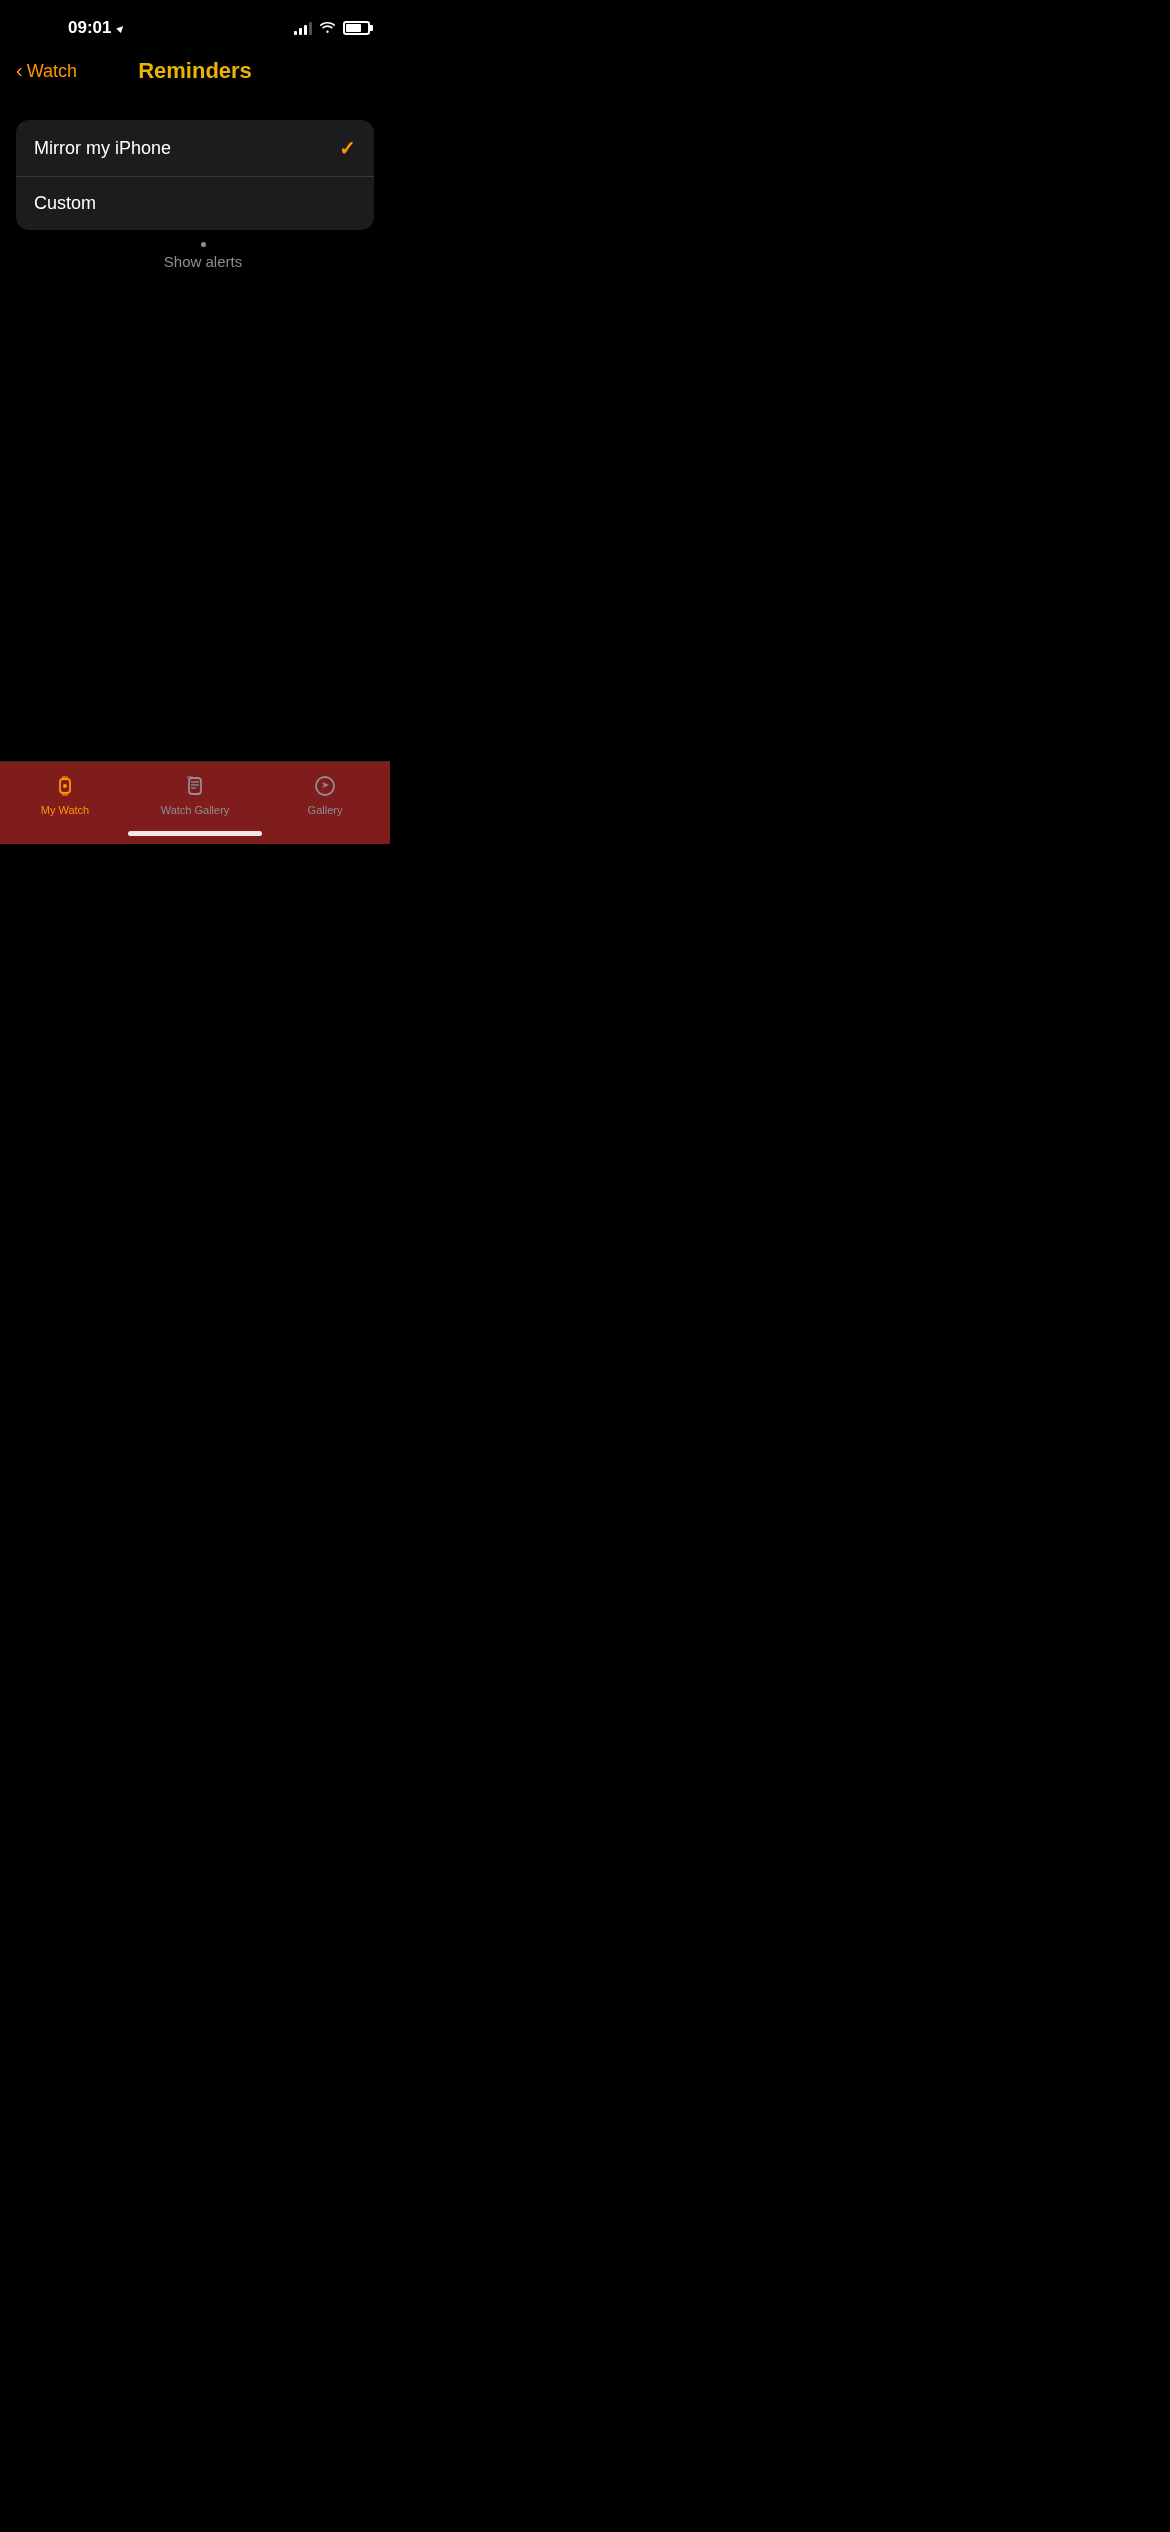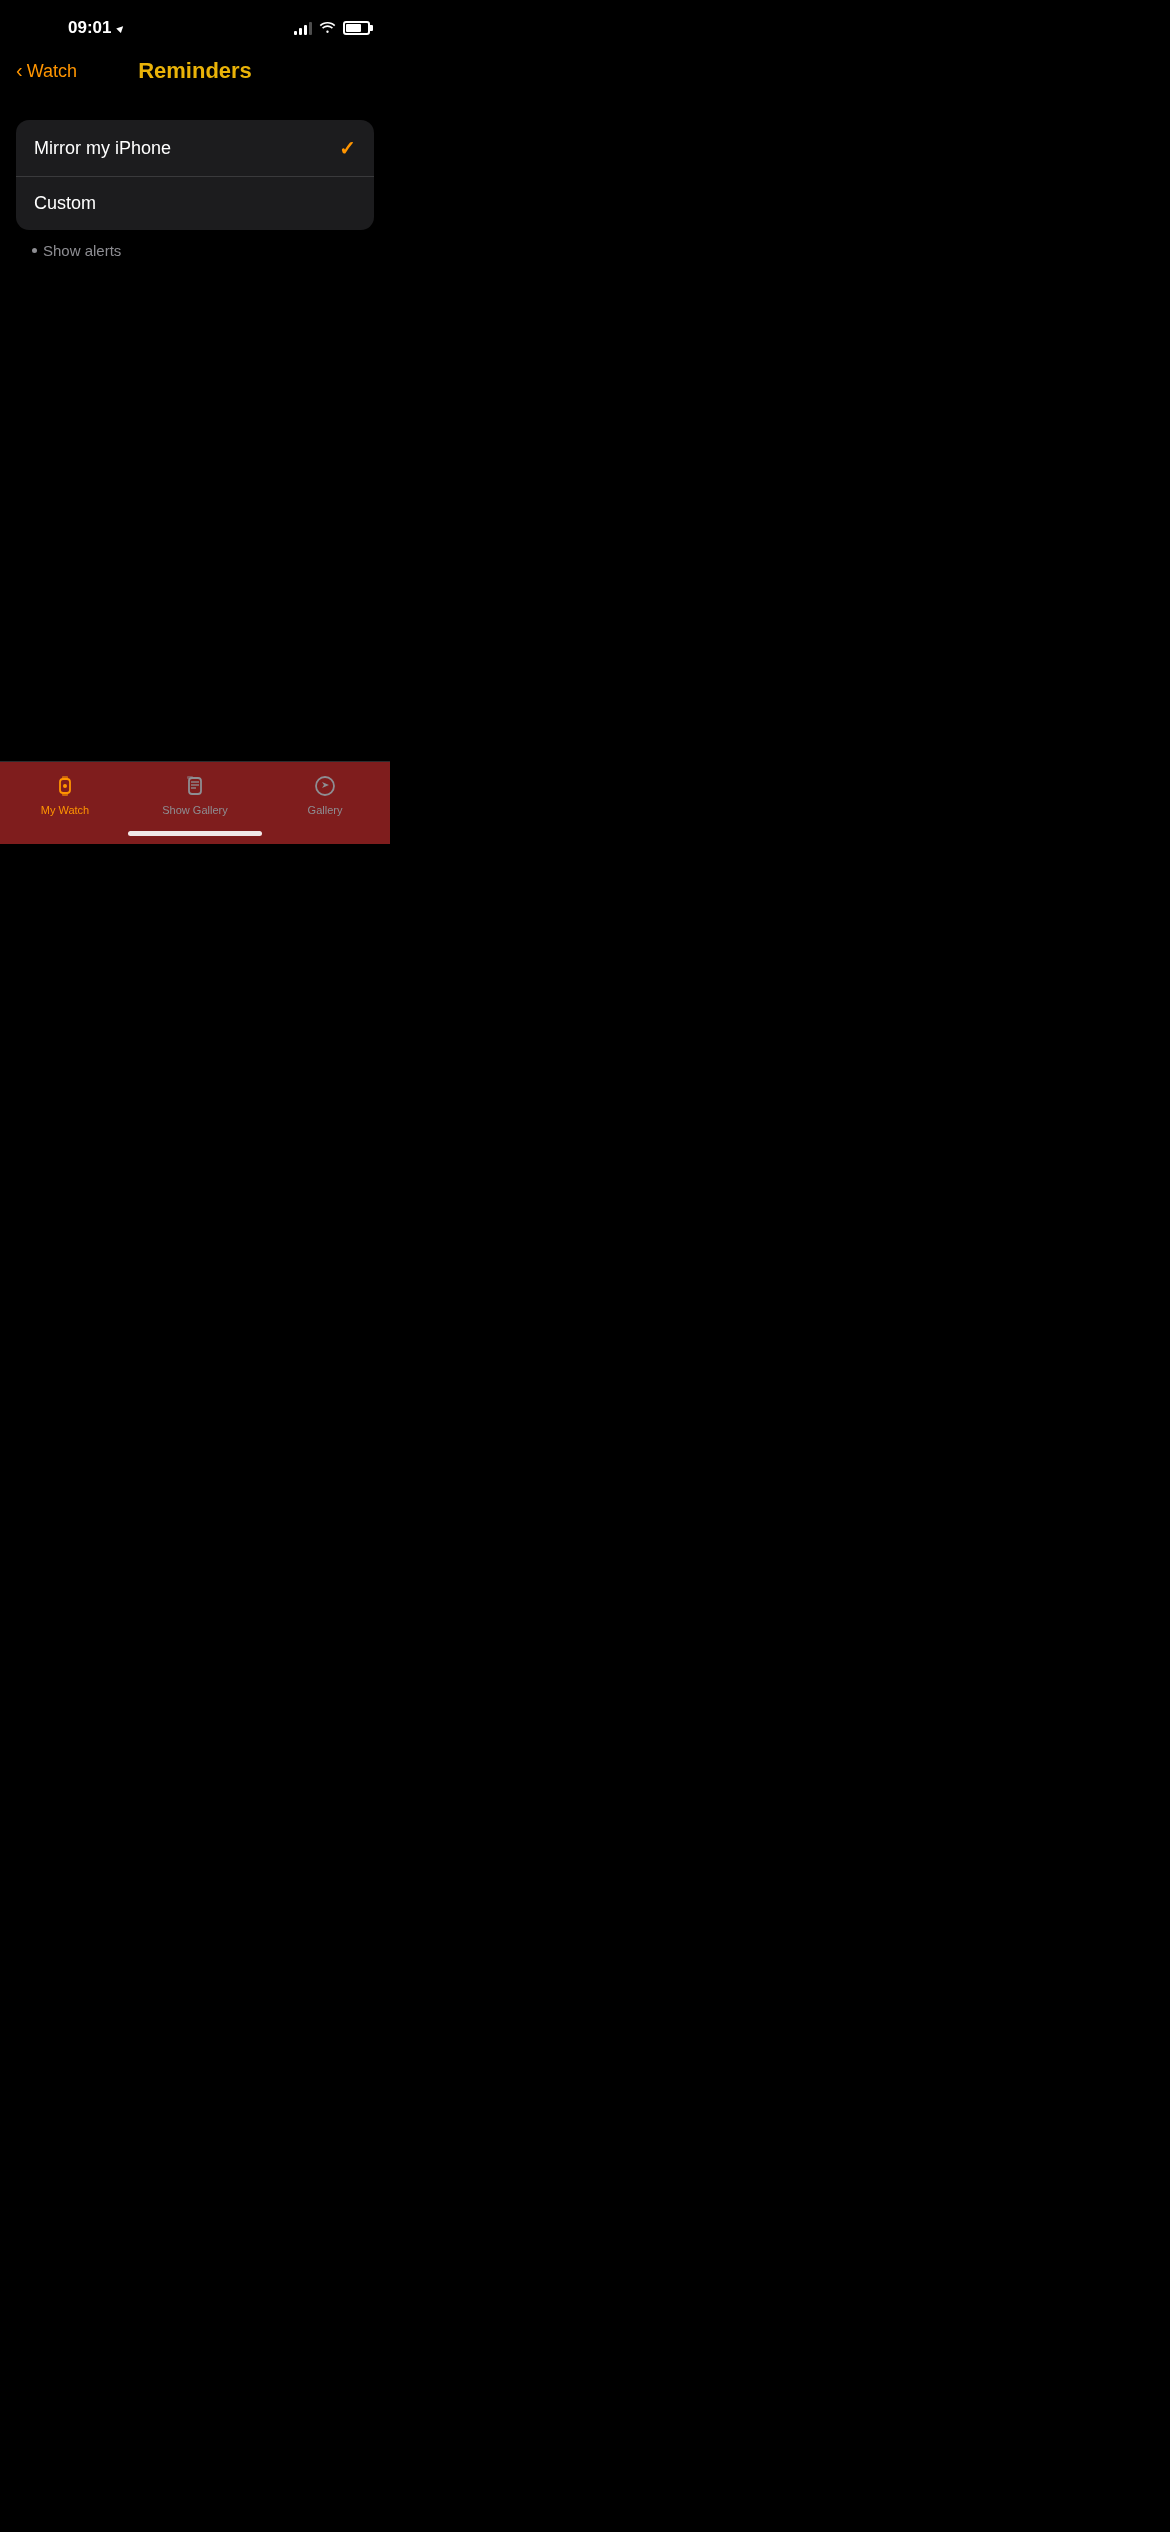--- a/index.html
+++ b/index.html
@@ -174,20 +174,21 @@
 
     
     .hint-text {
       color: #8e8e93;
       font-size: 15px;
       padding-left: 16px;
       padding-top: 4px;
       display: flex;
       align-items: center;
       gap: 6px;
+      flex-direction: column;
     }
 
     .hint-dot {
       width: 5px;
       height: 5px;
       background: #8e8e93;
       border-radius: 50%;
       flex-shrink: 0;
     }
 
@@ -327,21 +328,21 @@
   <div class="tab-item inactive">
     <div class="tab-icon gallery-icon-svg">
       <svg width="28" height="28" viewBox="0 0 28 28" fill="none" xmlns="http://www.w3.org/2000/svg">
         <rect x="8" y="6" width="12" height="16" rx="3" stroke="#8e8e93" stroke-width="1.8" fill="none"></rect>
         <line x1="10" y1="10" x2="18" y2="10" stroke="#8e8e93" stroke-width="1.3"></line>
         <line x1="10" y1="13" x2="18" y2="13" stroke="#8e8e93" stroke-width="1.3"></line>
         <line x1="10" y1="16" x2="15" y2="16" stroke="#8e8e93" stroke-width="1.3"></line>
         <rect x="6" y="4" width="6" height="3" rx="1" fill="#8e8e93" opacity="0.5"></rect>
       </svg>
     </div>
-    <span class="tab-label">Show Gallery</span>
+    <span class="tab-label">Watch Gallery</span>
   </div>
 
   <div class="tab-item inactive">
     <div class="tab-icon discover-icon-svg">
       <svg width="28" height="28" viewBox="0 0 28 28" fill="none" xmlns="http://www.w3.org/2000/svg">
         <circle cx="14" cy="14" r="9" stroke="#8e8e93" stroke-width="1.8"></circle>
         <polygon points="11,10 18,13 11,16 13,13" fill="#8e8e93"></polygon>
       </svg>
     </div>
     <span class="tab-label">Gallery</span>

